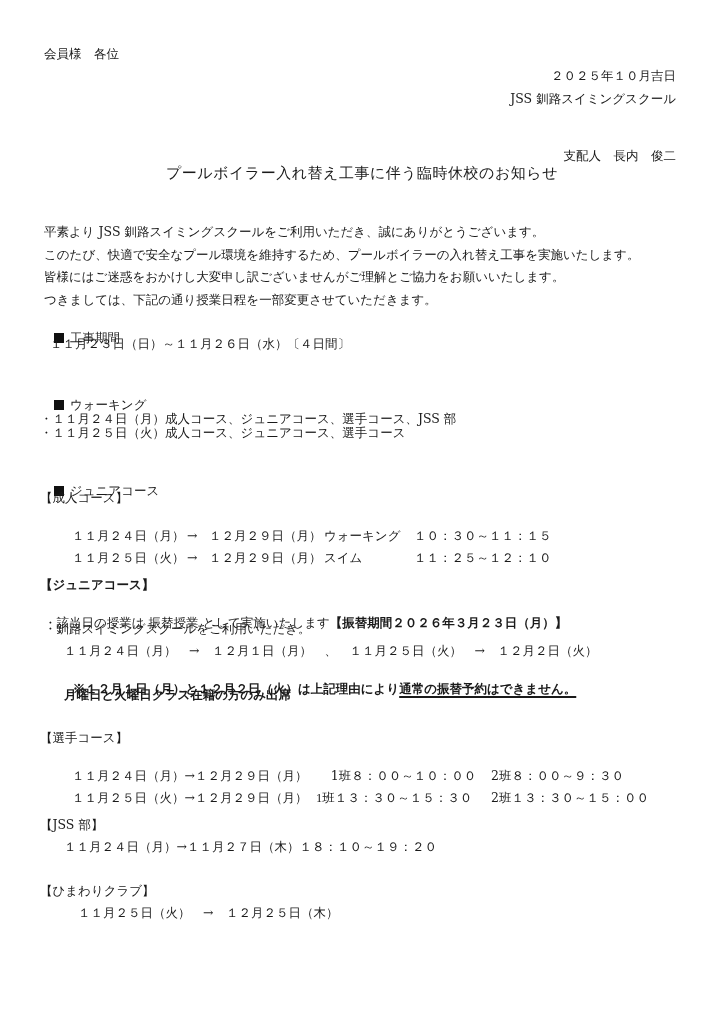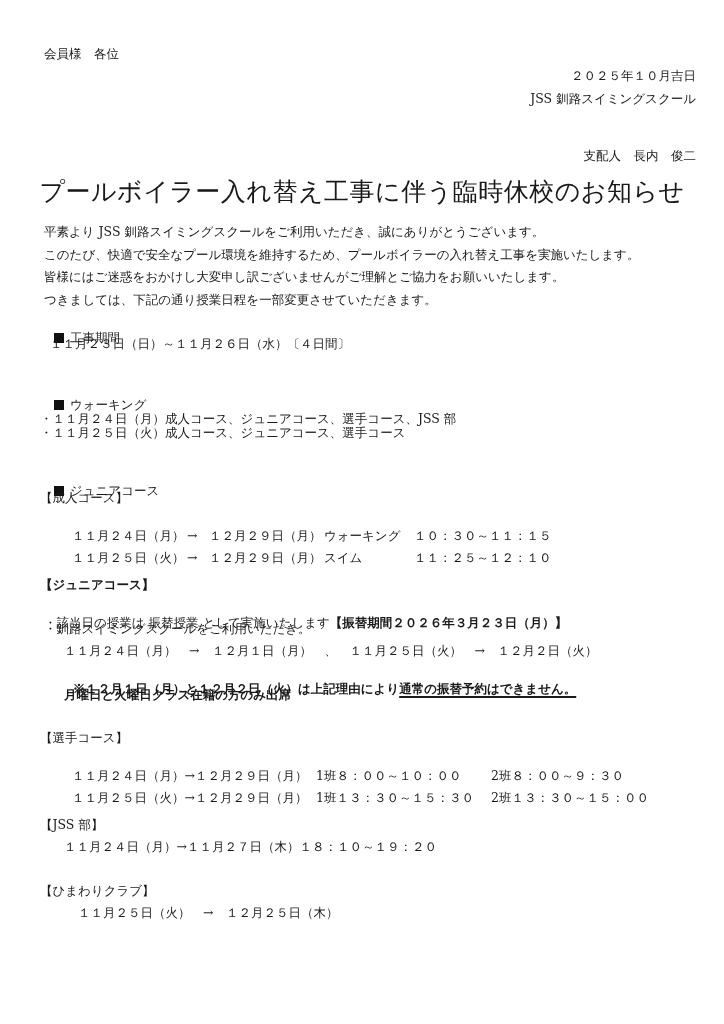--- a/index.html
+++ b/index.html
@@ -15,30 +15,30 @@
       font-family: "DejaVu Serif", "Liberation Serif", serif;
       color: #1a1a1a;
       font-size: 12.5px;
     }
     .line {
       position: absolute;
       white-space: pre;
       line-height: 16px;
     }
     .right {
-      right: 28px;
+      right: 48px;
       text-align: right;
     }
     .title {
       position: absolute;
       left: 0;
       width: 724px;
       text-align: center;
-      font-size: 25px;
-      top: 175px;
+      font-size: 15px;
+      top: 164px;
       letter-spacing: 0.5px;
     }
     .bold { font-weight: bold; }
     .ul {
       text-decoration: underline;
       text-decoration-thickness: 1.5px;
       text-underline-offset: 3px;
     }
     .sq {
       display: inline-block;
@@ -94,23 +94,23 @@
 </div>
 <div class="line" style="left:44px; top:621px;">・釧路スイミングスクールをご利用いただき。</div>
 <div class="line" style="left:64px; top:643px;">１１月２４日（月）　→　１２月１日（月）　、　１１月２５日（火）　→　１２月２日（火）</div>
 <div class="line bold" style="left:64px; top:665px;">
   <span>※１２月１日（月）と１２月２日（火）は上記理由により</span><span class="ul">通常の振替予約はできません。</span>
 </div>
 <div class="line bold" style="left:64px; top:687px;">月曜日と火曜日クラス在籍の方のみ出席</div>
 
 <div class="line" style="left:40px; top:730px;">【選手コース】</div>
 <div class="line" style="left:64px; top:752px;">
-  <span class="tab" style="width:244px;">１１月２４日（月）→１２月２９日（月）</span><span class="tab" style="width:175px;">1班８：００～１０：００</span><span class="tab">2班８：００～９：３０</span>
+  <span class="tab" style="width:244px;">１１月２４日（月）→１２月２９日（月）</span><span class="tab" style="width:175px;text-align:center;">1班８：００～１０：００</span><span class="tab">2班８：００～９：３０</span>
 </div>
 <div class="line" style="left:64px; top:774px;">
-  <span class="tab" style="width:244px;">１１月２５日（火）→１２月２９日（月）</span><span class="tab" style="width:175px;">1班１３：３０～１５：３０</span><span class="tab">2班１３：３０～１５：００</span>
+  <span class="tab" style="width:244px;">１１月２５日（火）→１２月２９日（月）</span><span class="tab" style="width:175px;font-family:Liberation Serif, serif;">1班１３：３０～１５：３０</span><span class="tab">2班１３：３０～１５：００</span>
 </div>
 
 <div class="line" style="left:40px; top:817px;">【JSS 部】</div>
 <div class="line" style="left:64px; top:839px;">１１月２４日（月）→１１月２７日（木）１８：１０～１９：２０</div>
 
 <div class="line" style="left:40px; top:883px;">【ひまわりクラブ】</div>
 <div class="line" style="left:78px; top:905px;">１１月２５日（火）　→　１２月２５日（木）</div>
 
 </body></html>

